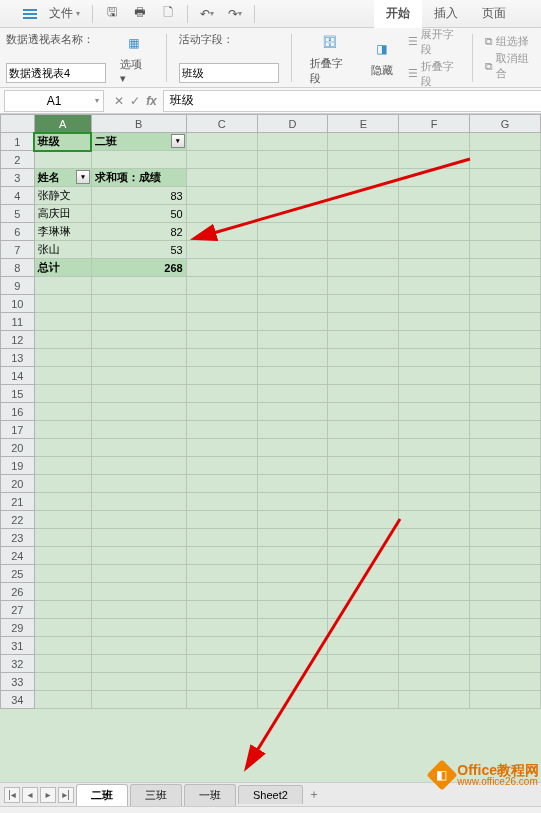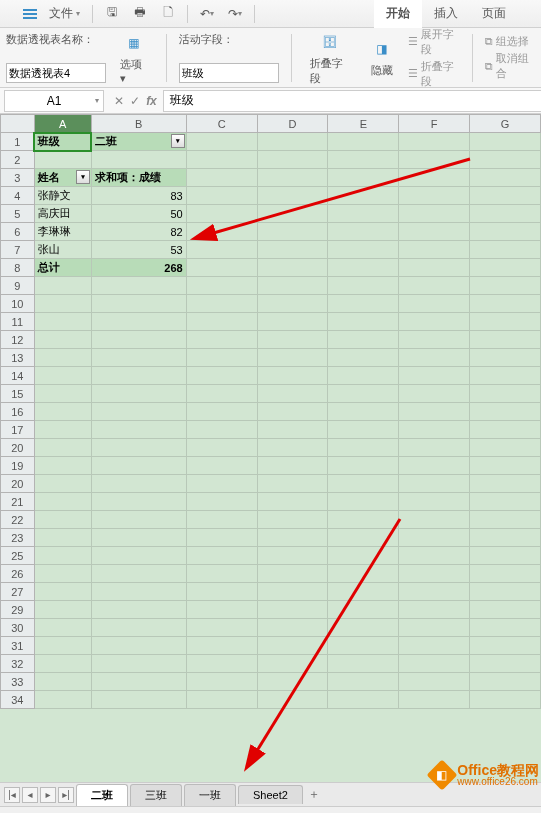--- a/index.html
+++ b/index.html
@@ -384,20 +384,30 @@
           <th class="row-header">23</th>
           <td class="col-A"></td>
           <td class="col-B"></td>
           <td class="col-other"></td>
           <td class="col-other"></td>
           <td class="col-other"></td>
           <td class="col-other"></td>
           <td class="col-other"></td>
         </tr>
         <tr>
+          <th class="row-header">24</th>
+          <td class="col-A"></td>
+          <td class="col-B"></td>
+          <td class="col-other"></td>
+          <td class="col-other"></td>
+          <td class="col-other"></td>
+          <td class="col-other"></td>
+          <td class="col-other"></td>
+        </tr>
+        <tr>
           <th class="row-header">25</th>
           <td class="col-A"></td>
           <td class="col-B"></td>
           <td class="col-other"></td>
           <td class="col-other"></td>
           <td class="col-other"></td>
           <td class="col-other"></td>
           <td class="col-other"></td>
         </tr>
         <tr>
@@ -415,30 +425,20 @@
           <td class="col-A"></td>
           <td class="col-B"></td>
           <td class="col-other"></td>
           <td class="col-other"></td>
           <td class="col-other"></td>
           <td class="col-other"></td>
           <td class="col-other"></td>
         </tr>
         <tr>
           <th class="row-header">29</th>
-          <td class="col-A"></td>
-          <td class="col-B"></td>
-          <td class="col-other"></td>
-          <td class="col-other"></td>
-          <td class="col-other"></td>
-          <td class="col-other"></td>
-          <td class="col-other"></td>
-        </tr>
-        <tr>
-          <th class="row-header">30</th>
           <td class="col-A"></td>
           <td class="col-B"></td>
           <td class="col-other"></td>
           <td class="col-other"></td>
           <td class="col-other"></td>
           <td class="col-other"></td>
           <td class="col-other"></td>
         </tr>
         <tr>
           <th class="row-header">31</th>

